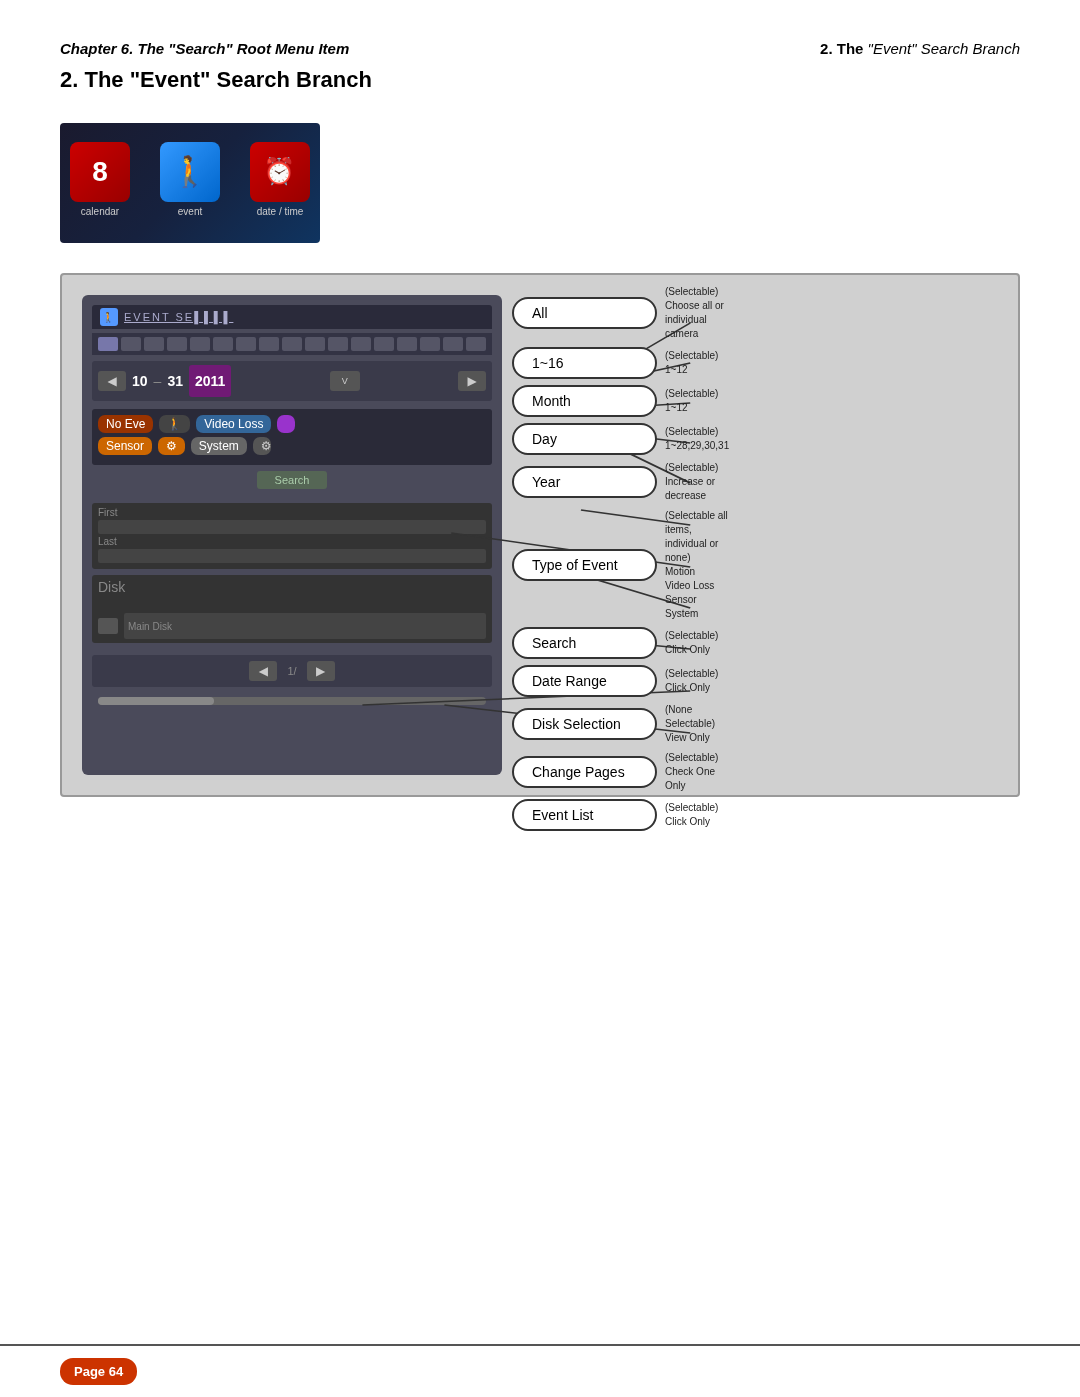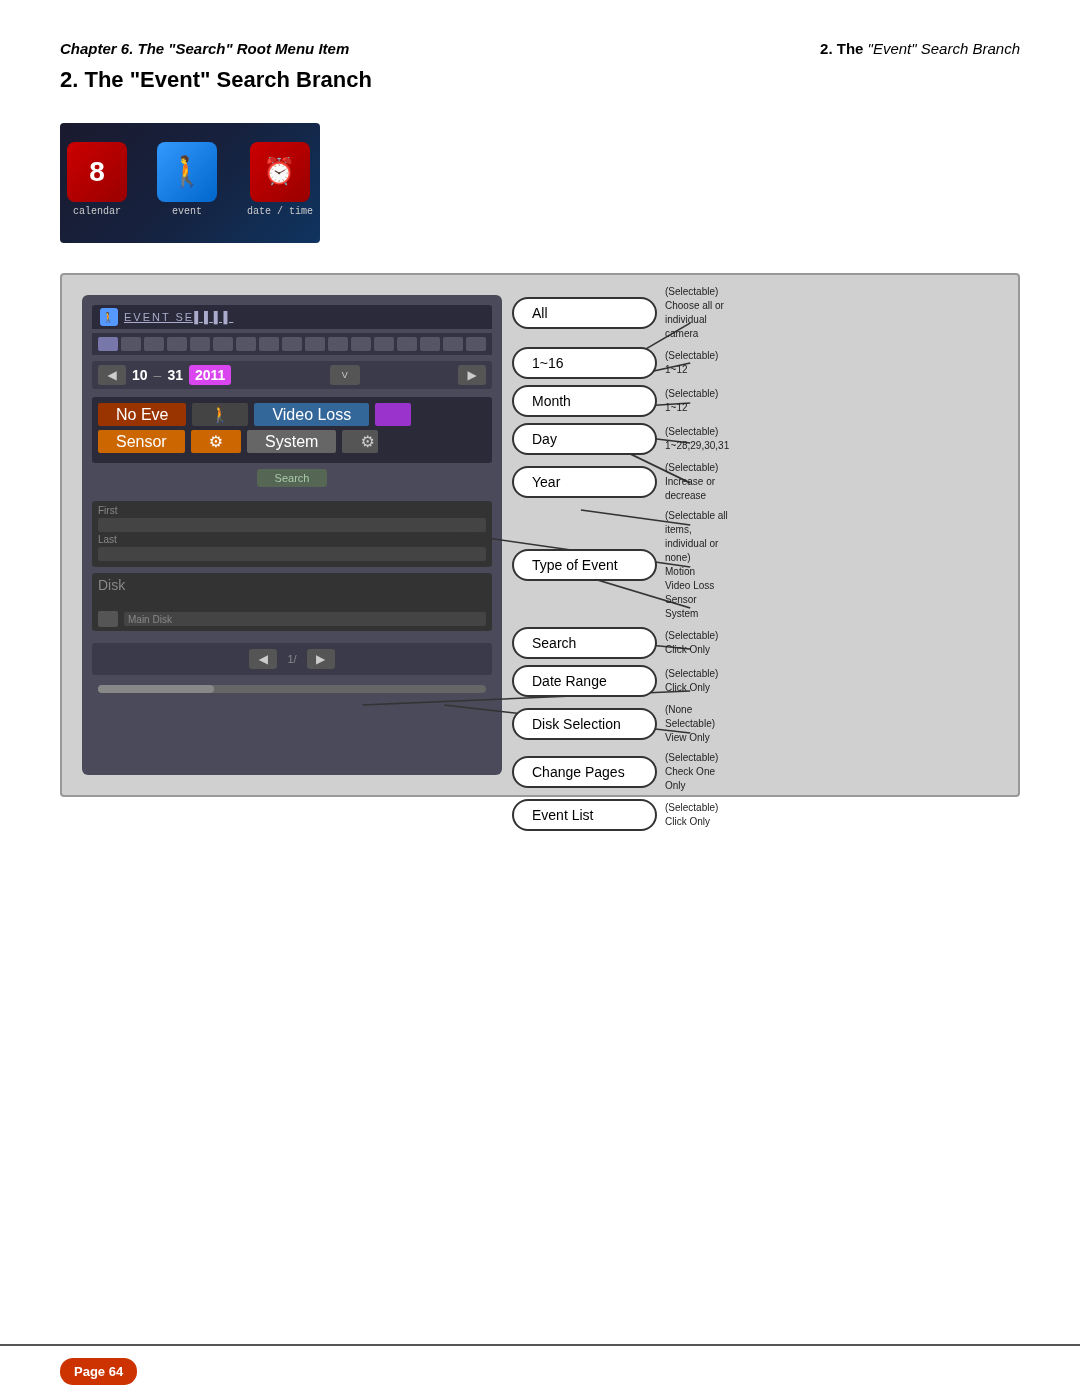--- a/index.html
+++ b/index.html
@@ -93,21 +93,20 @@
       font-size: 30px;
     }
     .icon-box.datetime {
       background: linear-gradient(135deg, #cc0000, #990000);
       color: white;
       font-size: 26px;
     }
     .icon-label {
       color: #ccc;
       font-size: 10px;
-      font-family: Liberation Mono, monospace;
     }
 
     
     .diagram-container {
       width: 100%;
       background: #d0d0d0;
       border: 2px solid #999;
       border-radius: 4px;
       padding: 20px;
       display: flex;
@@ -183,44 +182,44 @@
     .date-num {
       color: #ffffff;
       font-size: 14px;
       font-weight: bold;
     }
     .date-separator {
       color: #888;
       font-size: 14px;
     }
     .date-year {
-      background: #d946ef;
+      background: #701a75;
       color: white;
       font-size: 14px;
       font-weight: bold;
-      padding: 2px 6px;
+      padding: 8px 6px;
       border-radius: 3px;
     }
     .screen-events-area {
       background: #2a2a38;
       border-radius: 3px;
       padding: 6px;
       margin-bottom: 6px;
     }
     .event-row {
       display: flex;
       gap: 6px;
       margin-bottom: 4px;
     }
     .event-cell {
       background: #444;
-      border-radius: 2px;
-      padding: 2px 18px;
+      border-radius: 7px;
+      padding: 2px 8px;
       color: #ccc;
-      font-size: 16px;
+      font-size: 12px;
       display: flex;
       align-items: center;
       gap: 4px;
     }
     .event-cell.highlight-red {
       background: #993300;
       color: #fff;
     }
     .event-cell.highlight-blue {
       background: #336699;
@@ -275,21 +274,21 @@
     }
     .disk-icon-box {
       background: #555;
       width: 20px;
       height: 16px;
       border-radius: 2px;
     }
     .disk-text {
       background: #444;
       flex: 1;
-      height: 14px;
+      height: 26px;
       border-radius: 2px;
       color: #888;
       font-size: 10px;
       display: flex;
       align-items: center;
       padding: 0 4px;
     }
 
     
     .screen-bottom-nav {

